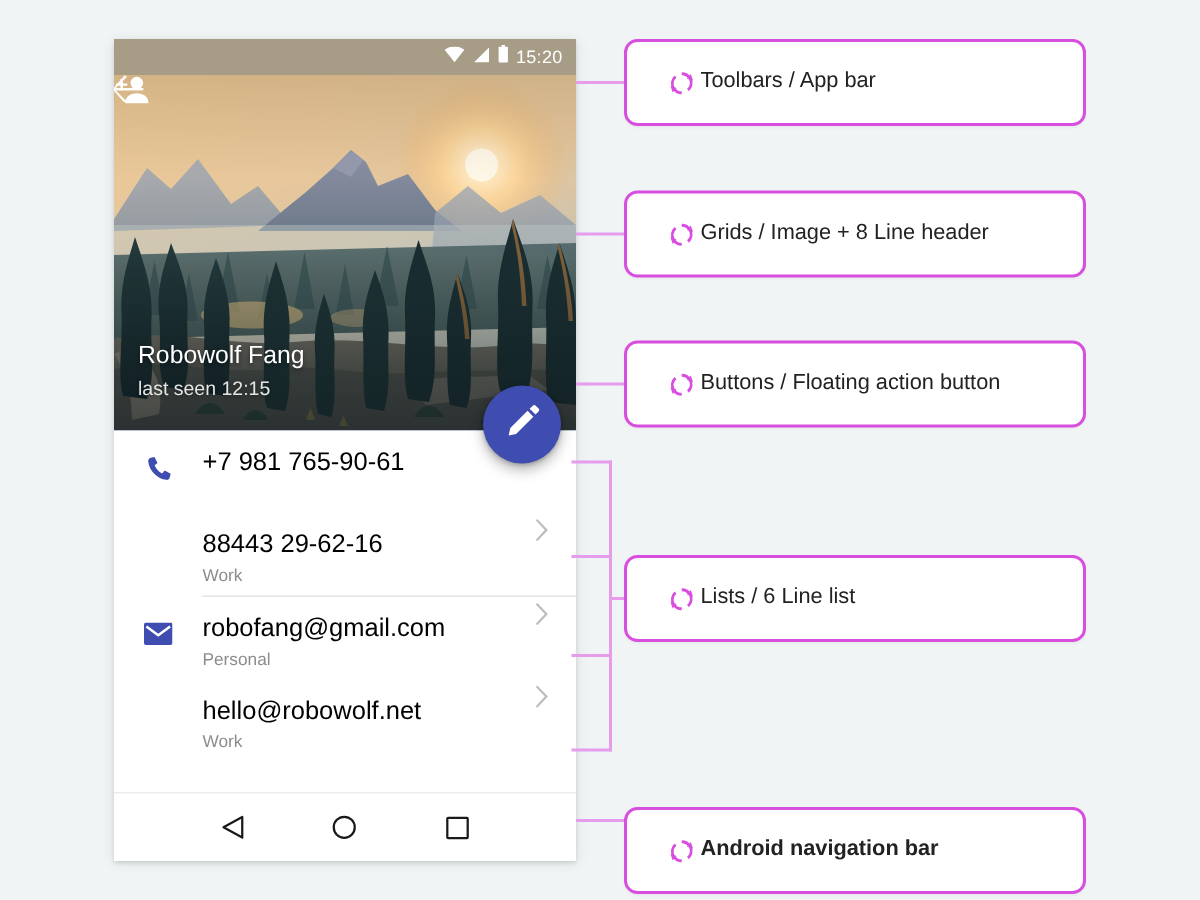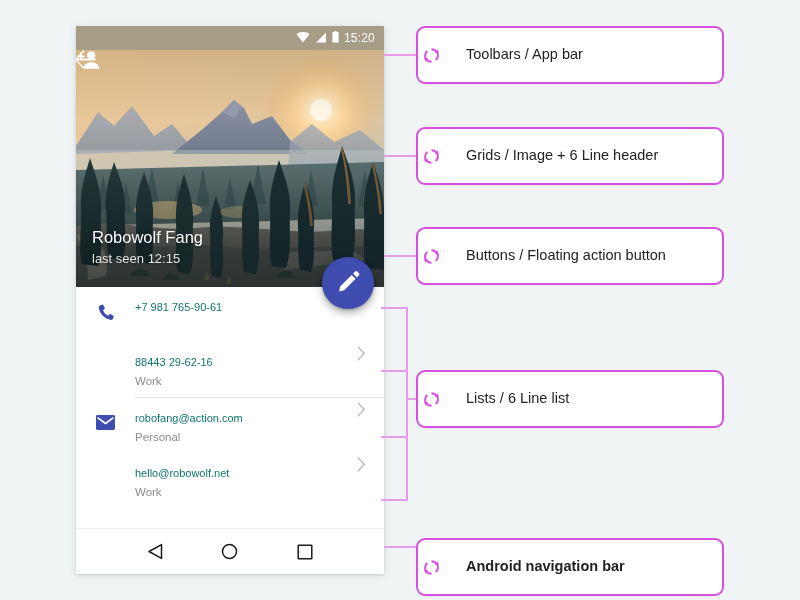--- a/index.html
+++ b/index.html
@@ -78,21 +78,21 @@
   .list{position:absolute;left:0;top:261px;width:100%;background:#fff;}
   .row{
     position:relative;display:flex;align-items:flex-start;
     height:55px;box-sizing:border-box;cursor:pointer;
   }
   .row-ic{
     width:59px;flex:0 0 59px;display:flex;justify-content:center;
     padding-top:17px;box-sizing:border-box;
   }
   .row-main{flex:1 1 auto;padding-top:10px;}
-  .row-primary{font-size:11px;color:#0f766e;line-height:1.25;}
+  .row-primary{font-size:17px;color:#000000;line-height:1.25;}
   .row-secondary{font-size:11.5px;color:#8c8c8c;margin-top:4px;line-height:1.25;}
   .row-chev{
     width:46px;flex:0 0 46px;display:flex;align-items:center;justify-content:center;
     padding-top:4px;box-sizing:border-box;
   }
   .divider{height:1px;background:#e4e4e4;margin-left:59px;}
 
   
   .navbar{
     position:absolute;left:0;bottom:0;width:100%;height:46px;background:#fff;
@@ -100,21 +100,21 @@
     display:flex;align-items:center;justify-content:space-around;
     padding:0 42px;box-sizing:border-box;
   }
   .nav-btn{width:34px;height:34px;display:flex;align-items:center;justify-content:center;cursor:pointer;}
 
   
   .note{
     position:absolute;left:416px;width:308px;height:58px;
     background:#fff;border:2px solid #d84fe0;border-radius:9px;
     display:flex;align-items:center;box-sizing:border-box;
-    padding-left:3px;gap:24px;
+    padding-left:26px;gap:2px;
     box-shadow:0 1px 2px rgba(0,0,0,.04);
   }
   .note-label{
     font-size:14.5px;color:#222;line-height:1.2;white-space:nowrap;
   }
   .note-ic{flex:0 0 auto;display:flex;align-items:center;justify-content:center;}
 
   .leader{position:absolute;background:#e79ceb;}
   .leader-v{width:2px;}
   .leader-h{height:2px;}
@@ -325,21 +325,21 @@
       <div class="divider"></div>
 
       <div class="row">
         <span class="row-ic">
           <svg width="19" height="15" viewBox="0 0 19 15">
               <rect x="0" y="0" width="19" height="15" rx="1.4" fill="#3f4cb0"></rect>
               <path d="M1.6 2.6 9.5 8.5l7.9-5.9" fill="none" stroke="#fff" stroke-width="1.7" stroke-linejoin="round"></path>
             </svg>
         </span>
         <span class="row-main">
-          <span class="row-primary">robofang@action.com</span>
+          <span class="row-primary">robofang@gmail.com</span>
           <span class="row-secondary" style="display:block">Personal</span>
         </span>
         <span class="row-chev">
           <svg width="9" height="15" viewBox="0 0 9 15">
               <path d="M1.2 0 8.3 7.4 1.2 14.8.2 13.8l6-6.4-6-6.4Z" fill="#bdbdbd"></path>
             </svg>
         </span>
       </div>
 
       <div class="row">
@@ -410,21 +410,21 @@
     <span class="note-ic">
       <svg width="21" height="21" viewBox="0 0 22 22">
         <path d="M11 3.3a7.7 7.7 0 0 1 6.6 3.7l-1.8 1.1A5.6 5.6 0 0 0 11 5.4Z" fill="#d84fe0"></path>
         <path d="M17.3 4.6 18.9 9 14.6 7.6Z" fill="#d84fe0"></path>
         <path d="M11 18.7a7.7 7.7 0 0 1-6.6-3.7l1.8-1.1a5.6 5.6 0 0 0 4.8 2.7Z" fill="#d84fe0"></path>
         <path d="M4.7 17.4 3.1 13l4.3 1.4Z" fill="#d84fe0"></path>
         <path d="M4.4 15A7.7 7.7 0 0 1 6 5.5l1.3 1.6a5.6 5.6 0 0 0-1.2 6.8Z" fill="#d84fe0"></path>
         <path d="M17.6 7a7.7 7.7 0 0 1-1.6 9.5l-1.3-1.6a5.6 5.6 0 0 0 1.2-6.8Z" fill="#d84fe0"></path>
       </svg>
     </span>
-    <span class="note-label">Grids / Image + 6 Line header</span>
+    <span class="note-label">Grids / Image + 8 Line header</span>
   </div>
 
   <div class="note" style="top:227px;">
     <span class="note-ic">
       <svg width="21" height="21" viewBox="0 0 22 22">
         <path d="M11 3.3a7.7 7.7 0 0 1 6.6 3.7l-1.8 1.1A5.6 5.6 0 0 0 11 5.4Z" fill="#d84fe0"></path>
         <path d="M17.3 4.6 18.9 9 14.6 7.6Z" fill="#d84fe0"></path>
         <path d="M11 18.7a7.7 7.7 0 0 1-6.6-3.7l1.8-1.1a5.6 5.6 0 0 0 4.8 2.7Z" fill="#d84fe0"></path>
         <path d="M4.7 17.4 3.1 13l4.3 1.4Z" fill="#d84fe0"></path>
         <path d="M4.4 15A7.7 7.7 0 0 1 6 5.5l1.3 1.6a5.6 5.6 0 0 0-1.2 6.8Z" fill="#d84fe0"></path>

